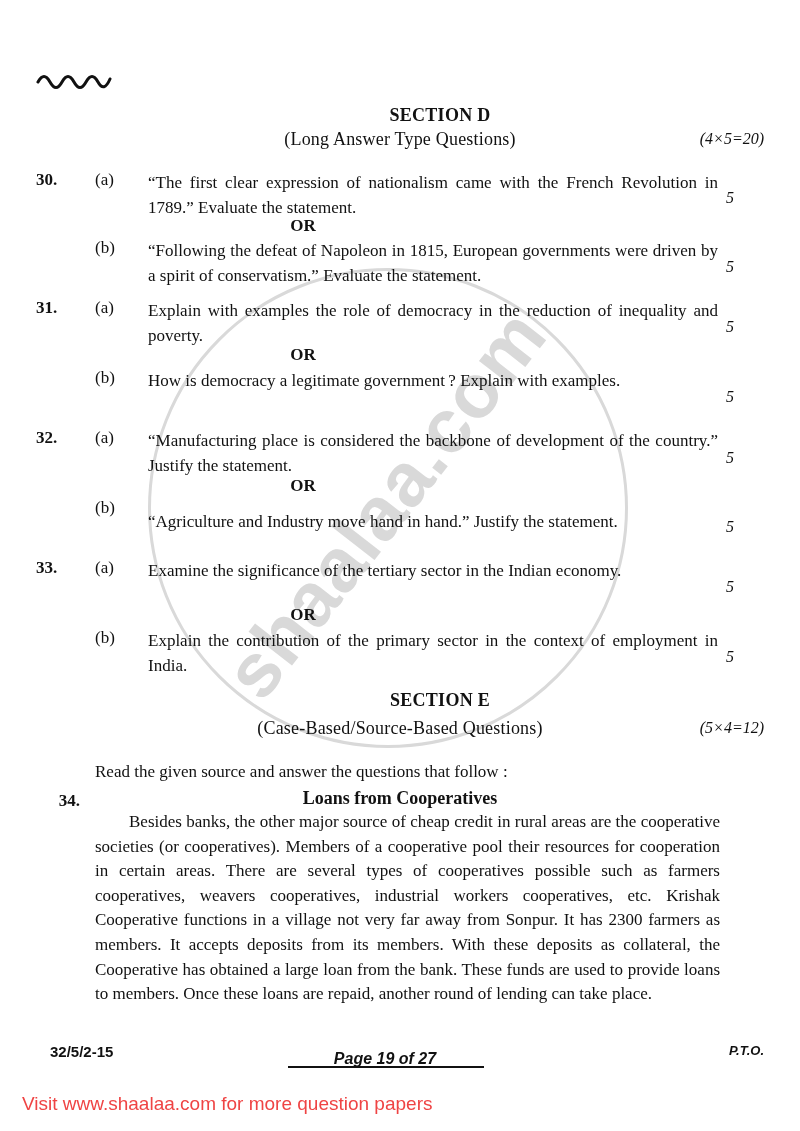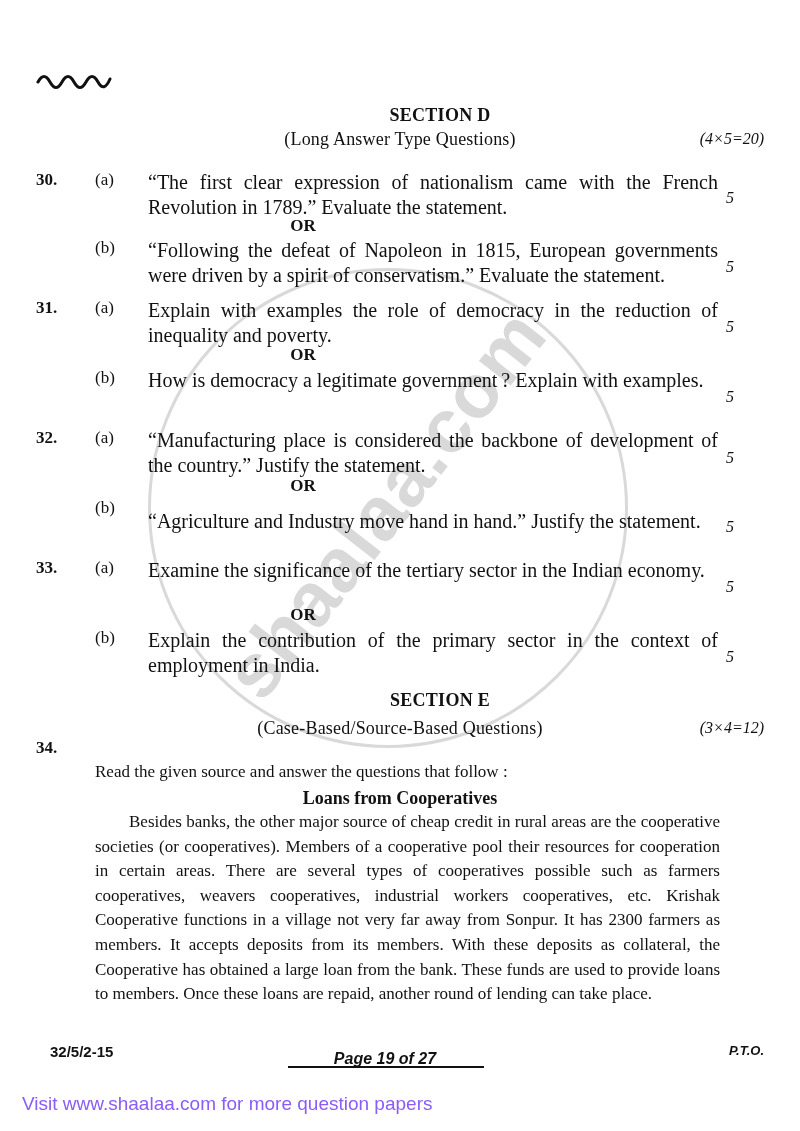--- a/index.html
+++ b/index.html
@@ -106,21 +106,21 @@
     position: absolute;
     left: 95px;
     width: 44px;
     font-size: 17px;
     text-align: left;
   }
   .qtext {
     position: absolute;
     left: 148px;
     width: 570px;
-    font-size: 20px;
+    font-size: 17px;
     line-height: 25px;
     text-align: justify;
     text-justify: inter-word;
   }
   .qmark {
     position: absolute;
     left: 700px;
     width: 60px;
     text-align: center;
     font-style: italic;
@@ -201,21 +201,21 @@
     font-size: 13px;
     font-family: "Liberation Sans", "DejaVu Sans", sans-serif;
     font-weight: 600;
   }
   .attribution {
     position: absolute;
     left: 22px;
     top: 1093px;
     font-family: "Liberation Sans", "DejaVu Sans", sans-serif;
     font-size: 19px;
-    color: #8b5cf6;
+    color: #ef4444;
   }
 </style>
 </head>
 <body>
 
 <div class="page">
 
   <div class="watermark"></div>
   <div class="watermark-text">shaalaa.com</div>
 
@@ -260,23 +260,23 @@
     <div class="qlabel" style="top:558px;">(a)</div>
     <div class="qtext" style="top:558px;">Examine the significance of the tertiary sector in the Indian economy.</div>
     <div class="qmark" style="top:578px;">5</div>
     <div class="or" style="top:605px;">OR</div>
     <div class="qlabel" style="top:628px;">(b)</div>
     <div class="qtext" style="top:628px;">Explain the contribution of the primary sector in the context of employment in India.</div>
     <div class="qmark" style="top:648px;">5</div>
 
     <div class="section-head" style="top:690px;">SECTION E</div>
     <div class="section-sub" style="top:718px;">(Case-Based/Source-Based Questions)</div>
-    <div class="section-marks" style="left:644px; top:719px;">(3×4=12)</div>
-
-    <div class="qnum" style="top:738px;">34.</div>
+    <div class="section-marks" style="left:644px; top:719px;">(5×4=12)</div>
+
+    <div class="qnum" style="top:791px;text-align:right;">34.</div>
     <div class="case-intro" style="top:759px;">Read the given source and answer the questions that follow :</div>
     <div class="case-title" style="top:788px;">Loans from Cooperatives</div>
     <div class="passage">Besides banks, the other major source of cheap credit in rural areas are the cooperative societies (or cooperatives). Members of a cooperative pool their resources for cooperation in certain areas. There are several types of cooperatives possible such as farmers cooperatives, weavers cooperatives, industrial workers cooperatives, etc. Krishak Cooperative functions in a village not very far away from Sonpur. It has 2300 farmers as members. It accepts deposits from its members. With these deposits as collateral, the Cooperative has obtained a large loan from the bank. These funds are used to provide loans to members. Once these loans are repaid, another round of lending can take place.</div>
 
     <div class="footer-code">32/5/2-15</div>
     <div class="footer-page">Page 19 of 27</div>
     <div class="footer-rule"></div>
     <div class="footer-pto">P.T.O.</div>
     <div class="attribution">Visit www.shaalaa.com for more question papers</div>
 

